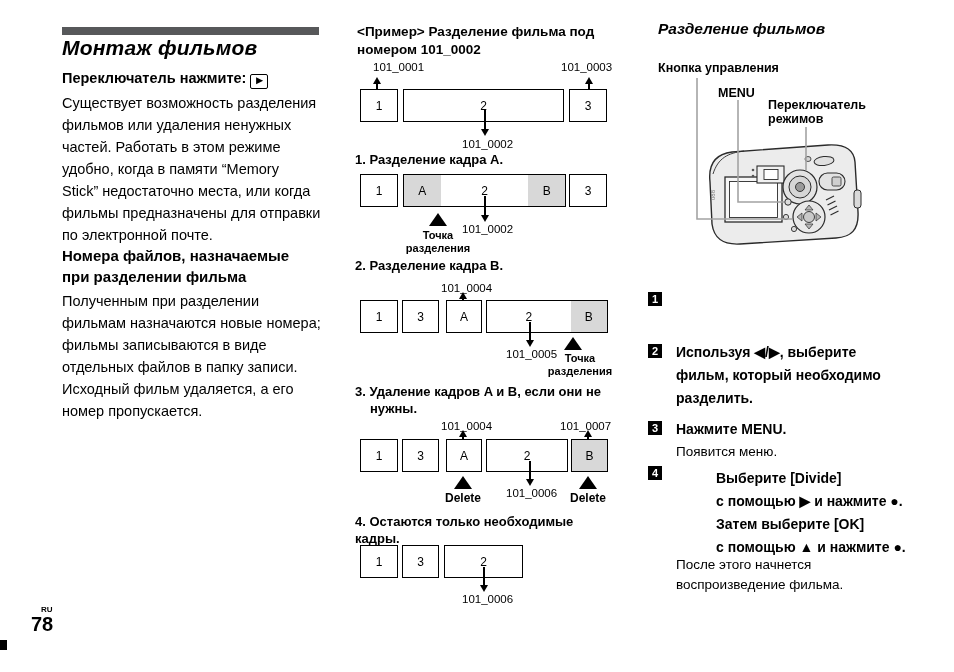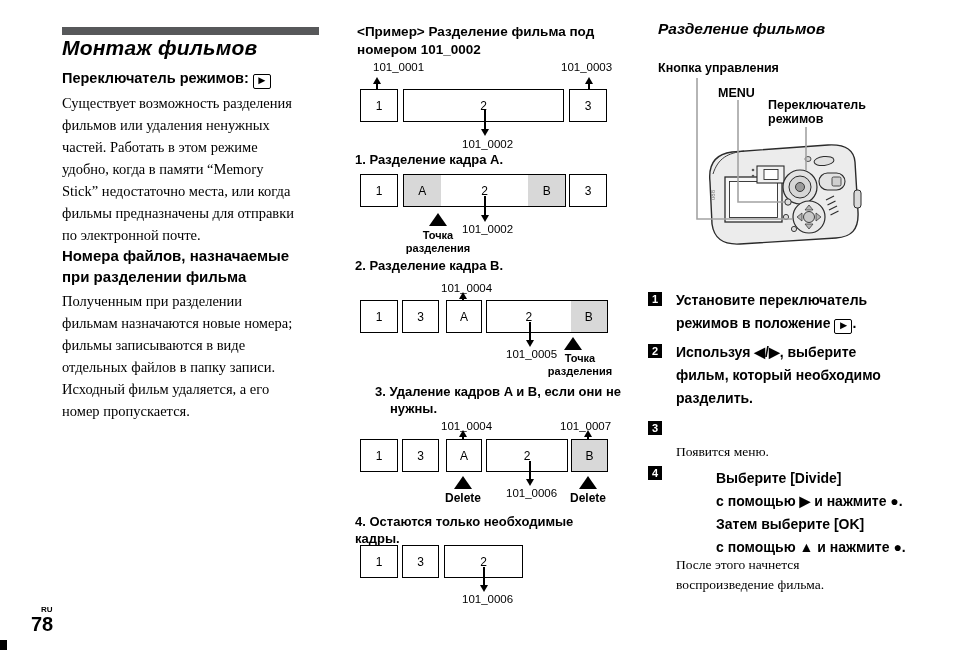--- a/index.html
+++ b/index.html
@@ -1,20 +1,20 @@
 <!DOCTYPE html>
 <html lang="ru"><head>
 <meta charset="utf-8">
 <style>
   html,body{margin:0;padding:0;background:#fff;}
   #page{position:relative;width:954px;height:672px;background:#ffffff;overflow:hidden;
         font-family:"Liberation Sans",sans-serif;color:#000;}
   .abs{position:absolute;}
   .pre{white-space:pre-line;}
-  .serif{font-family:Liberation Serif, serif;}
+  .serif{font-family:Liberation Sans, sans-serif;}
 
   
   #left-col{left:62px;top:0;width:280px;height:672px;}
   .rule-bar{left:0;top:27px;width:257px;height:8px;background:#57585a;}
   .main-title{left:0;top:36px;font-size:21px;font-weight:bold;font-style:italic;letter-spacing:.2px;}
   .sub-heading{font-size:14.5px;font-weight:bold;}
   .body-para{font-size:14.5px;line-height:22px;}
   .boxed-icon{display:inline-block;width:16px;height:13px;border:1.4px solid #000;border-radius:2px;
       font-size:8.5px;line-height:11px;text-align:center;vertical-align:0px;font-style:normal;}
 
@@ -58,21 +58,21 @@
 </head>
 <body>
 
 <div id="page">
 
   <div id="left-col" class="abs">
     <div class="abs rule-bar" style="background: rgb(87, 88, 90);"></div>
     <div class="abs main-title">Монтаж фильмов</div>
 
     <div class="abs sub-heading" style="left:0;top:70px;">
-      <span>Переключатель режимов:</span>
+      <span>Переключатель нажмите:</span>
       <span class="boxed-icon"><span>▶</span></span>
     </div>
 
     <div class="abs body-para serif pre" style="left:0;top:92px;width:278px;">Существует возможность разделения
 фильмов или удаления ненужных
 частей. Работать в этом режиме
 удобно, когда в памяти “Memory
 Stick” недостаточно места, или когда
 фильмы предназначены для отправки
 по электронной почте.</div>
@@ -140,21 +140,21 @@
       </div>
     <div class="dbox seg" style="left:131px;top:300px;width:122px;">
       <span class="segpart" style="width:85px;">2</span>
       <span class="segpart shaded" style="width: 37px; background: rgb(216, 216, 216);">B</span>
     </div>
     <div class="arrow down" style="left:170px;top:322px;height:25px;"></div>
     <div class="file-label" style="left:151px;top:348px;">101_0005</div>
     <div class="tri" style="left:209px;top:337px;"></div>
     <div class="split-label pre" style="left:175px;top:352px;width:100px;">Точка
 разделения</div>
-    <div class="caption hang" style="top:383px;margin-left:20px;">3. Удаление кадров A и B, если они не нужны.</div>
+    <div class="caption hang" style="top:383px;">3. Удаление кадров A и B, если они не нужны.</div>
 
     <div class="file-label" style="left:86px;top:420px;">101_0004</div>
     <div class="file-label" style="left:205px;top:420px;">101_0007</div>
     <div class="arrow up" style="left:103px;top:430px;height:12px;"></div>
     <div class="arrow up" style="left:228px;top:430px;height:12px;"></div>
     <div class="dbox" style="left:5px;top:439px;width:38px;">
         <span>1</span>
       </div>
     <div class="dbox" style="left:47px;top:439px;width:37px;">
         <span>3</span>
@@ -232,31 +232,28 @@
       <rect x="166" y="130" width="7" height="18" rx="3" fill="#d9d9d9" stroke="#2b2b2b" stroke-width="1"></rect>
       <text x="27" y="140" transform="rotate(-90 27 140)" font-size="6" fill="#777">088</text>
       <g fill="none" stroke="#a3a3a3" stroke-width="1.6" style="stroke: rgb(163, 163, 163);">
         <path d="M 9,18 V 159 H 104"></path>
         <path d="M 50,40 V 142 H 96"></path>
         <path d="M 118,67 V 110"></path>
       </g>
     </svg>
 
     <div class="badge" style="left:2px;top:292px;">1</div>
-    <div class="step-text" style="top:289px;">
-      <span>Установите переключатель</span><br>
-      <span>режимов в положение </span><span class="boxed-icon"><span>▶</span></span><span>.</span>
-    </div>
 
     <div class="badge" style="left:2px;top:344px;">2</div>
     <div class="step-text pre" style="top:341px;">Используя ◀/▶, выберите
 фильм, который необходимо
 разделить.</div>
 
     <div class="badge" style="left:2px;top:421px;">3</div>
+    <div class="step-text" style="top:418px;">Нажмите MENU.</div>
     <div class="step-sub serif" style="top:442px;">Появится меню.</div>
 
     <div class="badge" style="left:2px;top:466px;">4</div>
     <div class="step-text pre" style="top:467px;margin-left:40px;">Выберите [Divide]
 с помощью ▶ и нажмите ●.
 Затем выберите [OK]
 с помощью ▲ и нажмите ●.</div>
     <div class="step-sub serif pre" style="top:555px;">После этого начнется
 воспроизведение фильма.</div>
   </div>

